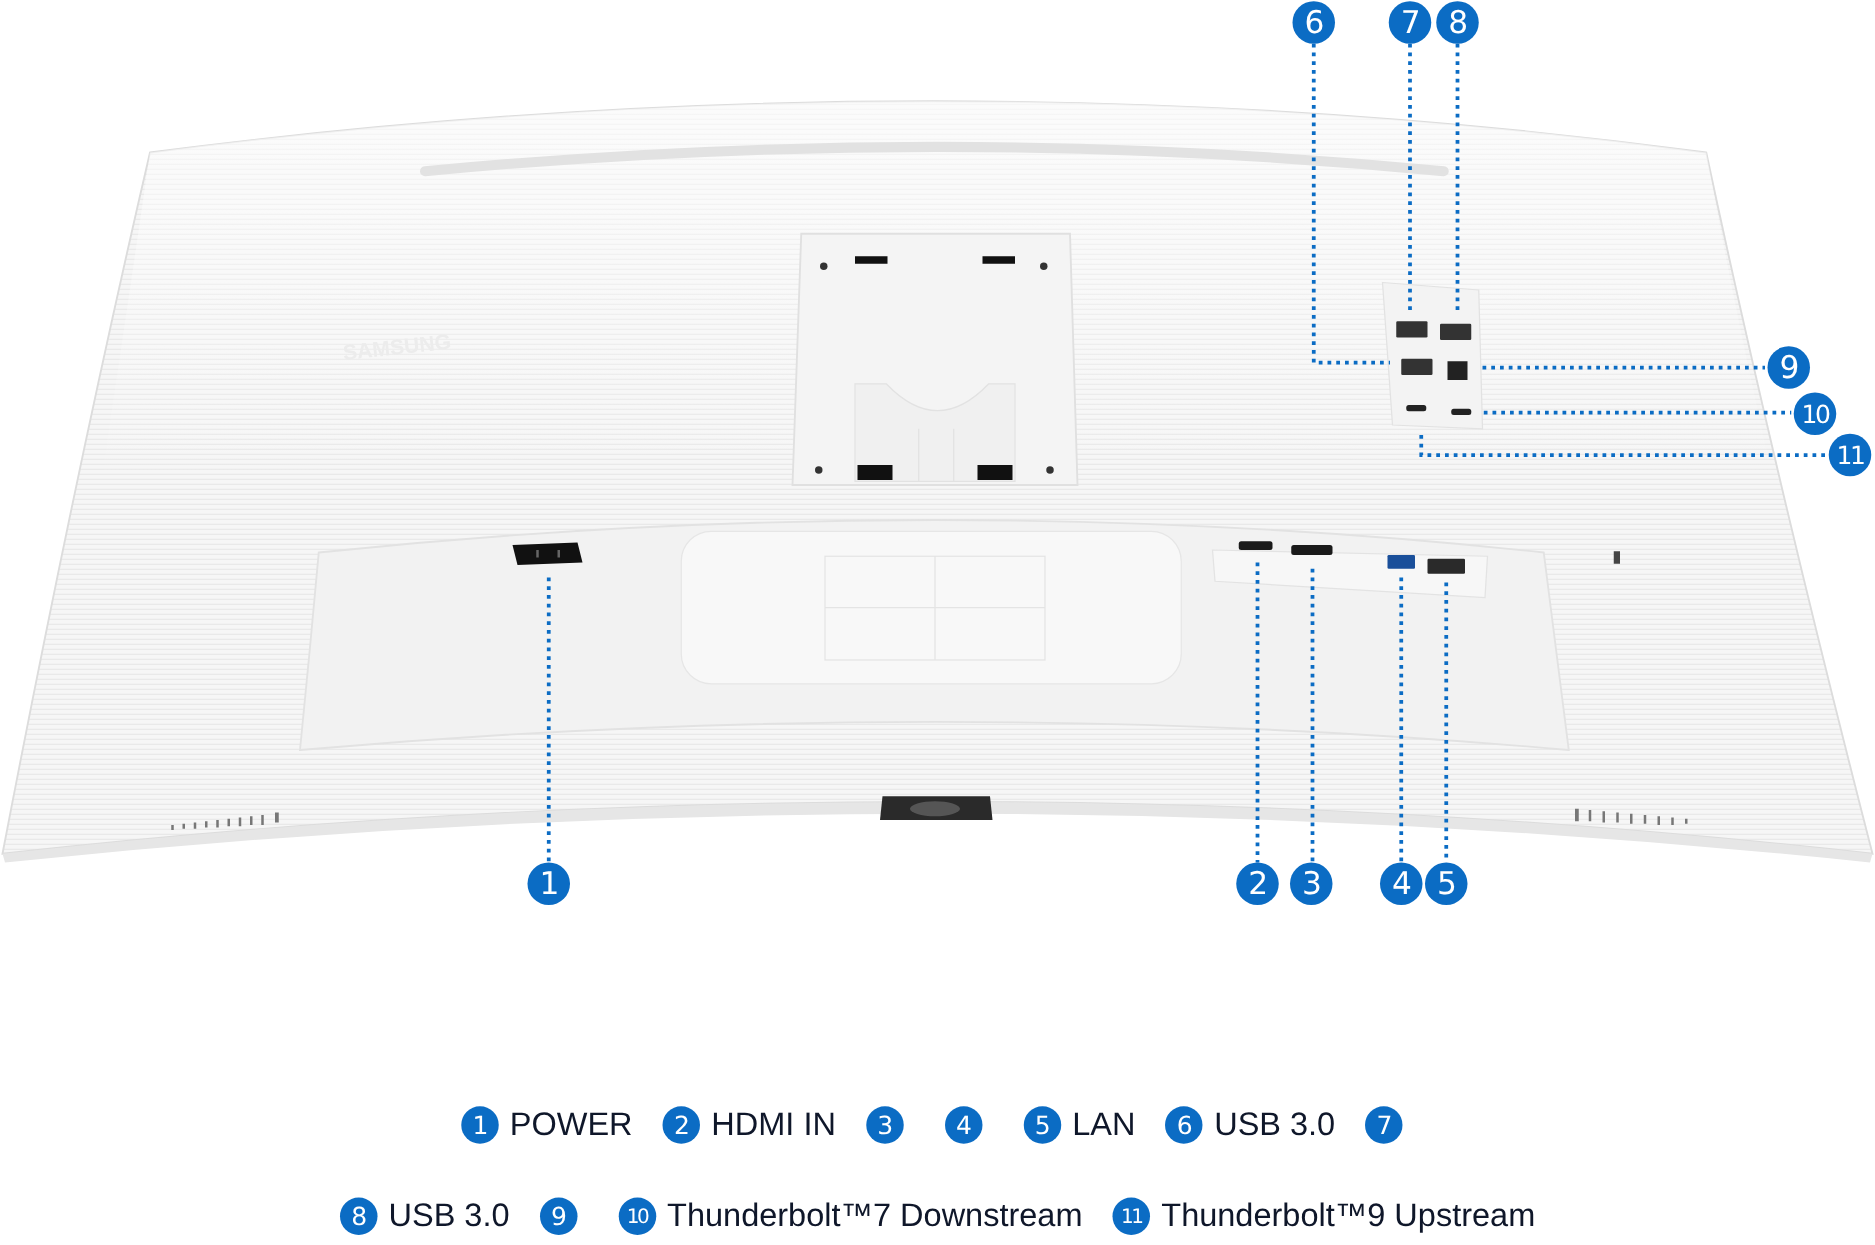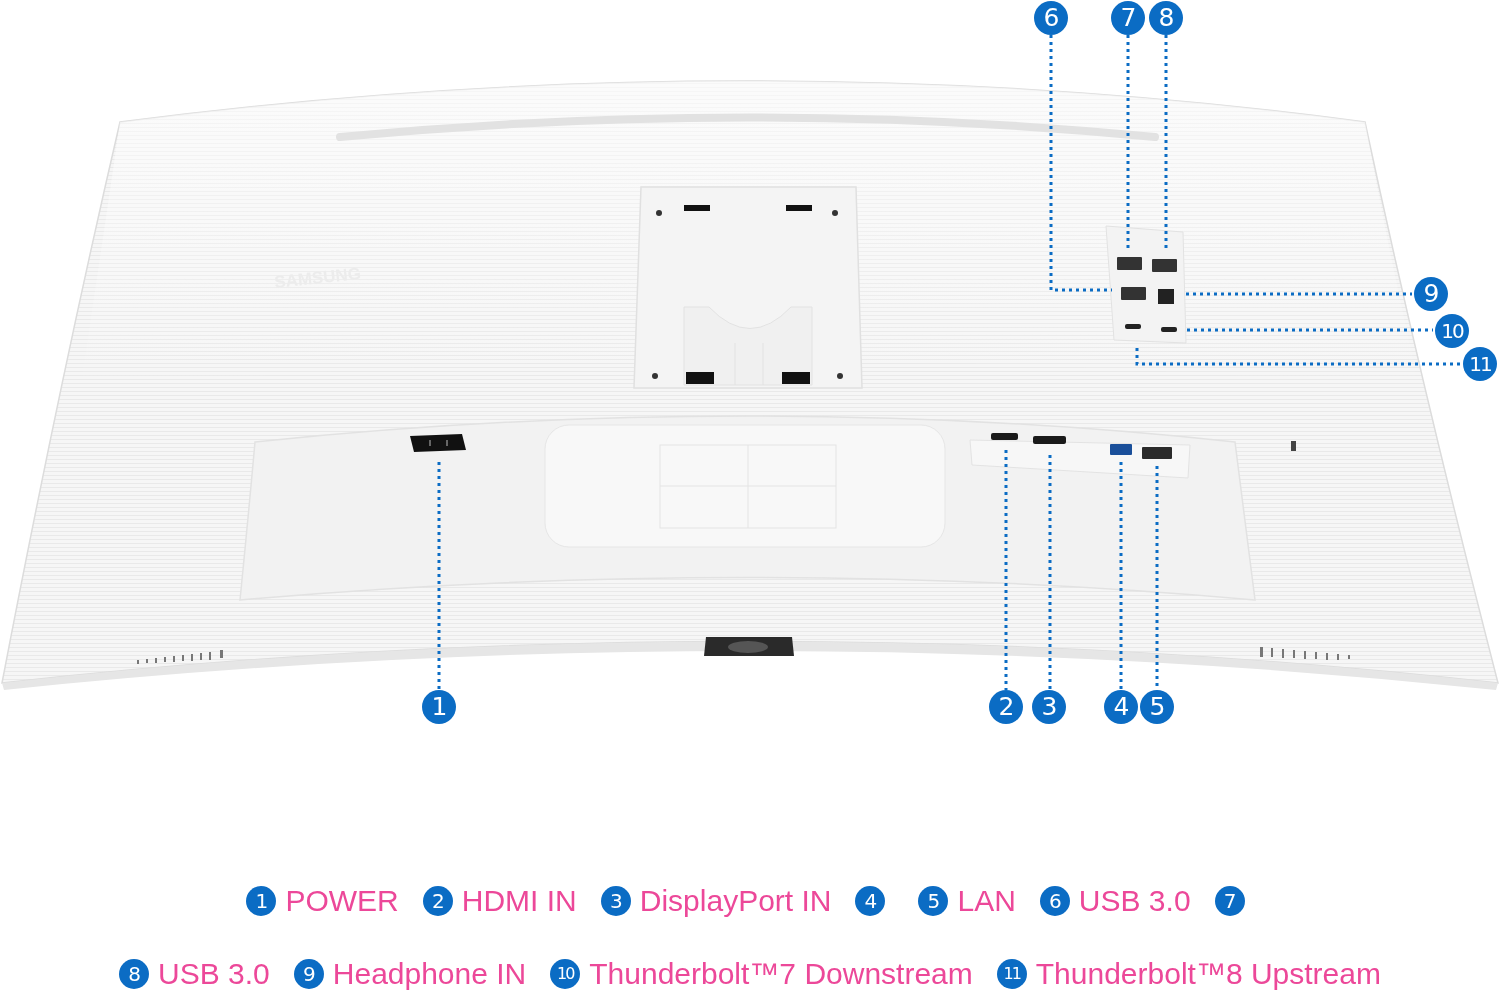--- a/index.html
+++ b/index.html
@@ -12,21 +12,21 @@
            text-align:center; font-family:"DejaVu Sans", sans-serif; letter-spacing:-1px; }
   .badge.small { font-size:20px; letter-spacing:-2px; }
   #legend { position:absolute; left:0; top:870px; width:1500px; height:126px; }
   .legend-row { position:absolute; left:0; width:1500px; display:flex; justify-content:center; align-items:center; }
   .legend-row.r1 { top:14px; }
   .legend-row.r2 { top:87px; }
   .legend-item { display:flex; align-items:center; margin:0 12px; }
   .lb { width:30px; height:30px; border-radius:50%; background:#0b6cc4; color:#fff; font-size:20px;
         line-height:30px; text-align:center; margin-right:9px; font-family:"DejaVu Sans", sans-serif; letter-spacing:-1px; }
   .lb.small { font-size:16px; letter-spacing:-2px; }
-  .lt { font-size:30px; color:#ec4899; white-space:nowrap; }
+  .lt { font-size:26px; color:#0f172a; white-space:nowrap; }
 </style>
 </head>
 <body>
 
 <div id="stage">
   <svg width="1500" height="860" viewBox="0 0 1500 860">
     <defs>
       <pattern id="ribs" width="6" height="4" patternUnits="userSpaceOnUse">
         <rect width="6" height="4" fill="#f6f6f6"></rect>
         <rect y="3" width="6" height="1" fill="#e9e9e9"></rect>
@@ -156,21 +156,20 @@
     <div class="legend-item">
       <span class="lb">1</span>
       <span class="lt">POWER</span>
     </div>
     <div class="legend-item">
       <span class="lb">2</span>
       <span class="lt">HDMI IN</span>
     </div>
     <div class="legend-item">
       <span class="lb">3</span>
-      <span class="lt">DisplayPort IN</span>
     </div>
     <div class="legend-item">
       <span class="lb">4</span>
     </div>
     <div class="legend-item">
       <span class="lb">5</span>
       <span class="lt">LAN</span>
     </div>
     <div class="legend-item">
       <span class="lb">6</span>
@@ -180,24 +179,23 @@
       <span class="lb">7</span>
     </div>
   </div>
   <div class="legend-row r2">
     <div class="legend-item">
       <span class="lb">8</span>
       <span class="lt">USB 3.0</span>
     </div>
     <div class="legend-item">
       <span class="lb">9</span>
-      <span class="lt">Headphone IN</span>
     </div>
     <div class="legend-item">
       <span class="lb small">10</span>
       <span class="lt">Thunderbolt™7 Downstream</span>
     </div>
     <div class="legend-item">
       <span class="lb small">11</span>
-      <span class="lt">Thunderbolt™8 Upstream</span>
+      <span class="lt">Thunderbolt™9 Upstream</span>
     </div>
   </div>
 </div>
 
 </body></html>

